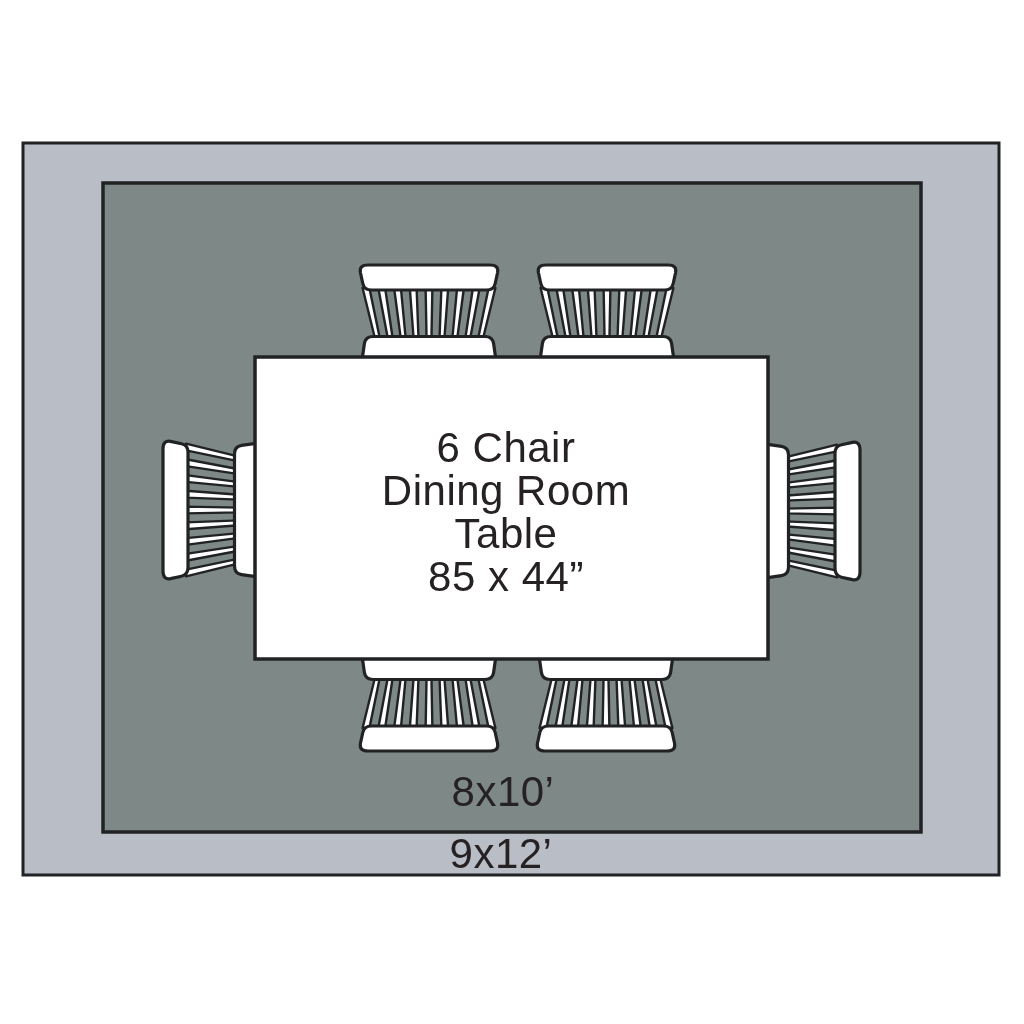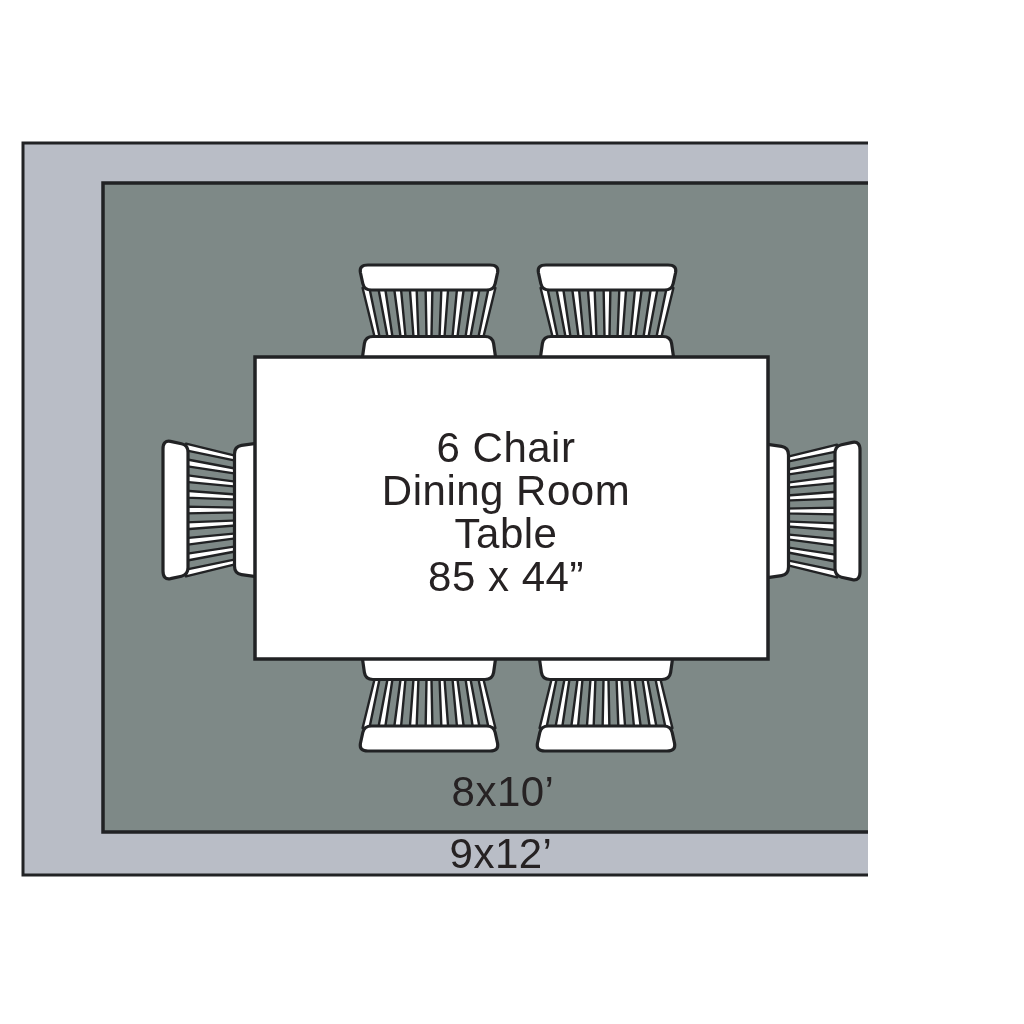--- a/index.html
+++ b/index.html
@@ -1,21 +1,21 @@
 <!DOCTYPE html>
 <html style="--page-bg: #ffffff; --outer-rug: #b9bdc6; --inner-rug: #7e8987; --outline: #212224; --table-fill: #ffffff; --chair-fill: #ffffff; --text: #262223;"><head>
 <meta charset="utf-8">
 <style>
   html, body {
     margin: 0;
     padding: 0;
     background: #ffffff;
   }
   .stage {
-    width: 868px;
+    width: 1024px;
     height: 1024px;
     position: relative;
     background: var(--page-bg, #ffffff);
     font-family: "Liberation Sans", "DejaVu Sans", sans-serif;
     overflow: hidden;
     border-radius: 12px;
   }
   svg.diagram { display: block; }
 
   .rug-outer {

